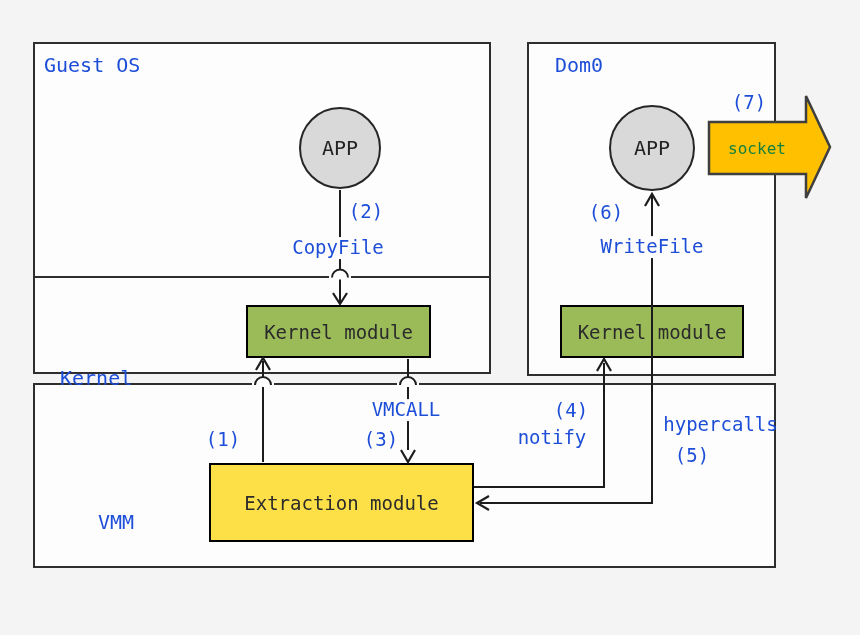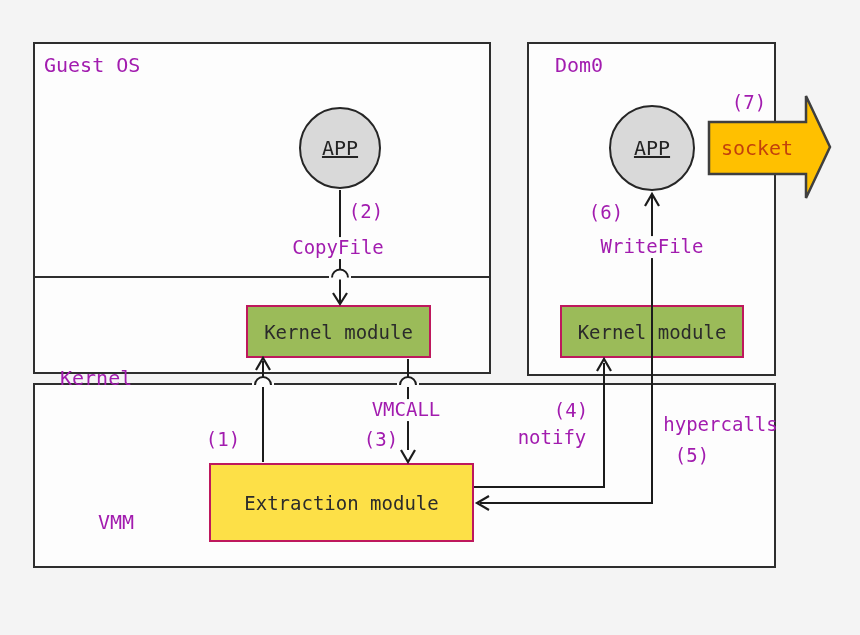--- a/index.html
+++ b/index.html
@@ -19,57 +19,56 @@
     box-sizing:border-box;
     z-index:1;
   }
   .sepline{
     position:absolute;
     background:#2e2e2e;
     z-index:2;
   }
   .module{
     position:absolute;
-    border:2px solid #be185d;
+    border:2px solid #000000;
     box-sizing:border-box;
     display:flex;align-items:center;justify-content:center;
     z-index:3;
     font-size:19px;
     color:#2b2b2b;
   }
   .module.green{background:#9BBB59;}
   .module.orange{background:#fde047;}
   .appcircle{
     position:absolute;
     background:#D9D9D9;
     border:2px solid #262626;
     border-radius:50%;
     box-sizing:border-box;
     display:flex;align-items:center;justify-content:center;
     z-index:3;
     font-size:20px;
-    text-decoration:underline;
   }
   svg.overlay{
     position:absolute;left:0;top:0;width:860px;height:635px;
     z-index:5;pointer-events:none;
   }
   .lbl{
     position:absolute;
     z-index:6;
     font-size:19px;
     line-height:1.15;
     white-space:nowrap;
-    color:#a21caf;
+    color:#1d4ed8;
   }
   .lbl.center{transform:translate(-50%,-50%);}
   .lbl.title{font-size:20px;}
   .lbl.onwhite{background:#fdfdfd;padding:0 3px;}
   .sockettext{
-    position:absolute;z-index:6;font-size:20px;color:#c2410c;
+    position:absolute;z-index:6;font-size:16px;color:#15803d;
     transform:translate(-50%,-50%);
   }
 </style>
 </head>
 <body>
 
 <div class="stage">
 
   <div class="bigbox" style="left:33px;top:42px;width:458px;height:332px;"></div>
   <div class="bigbox" style="left:527px;top:42px;width:249px;height:334px;"></div>

